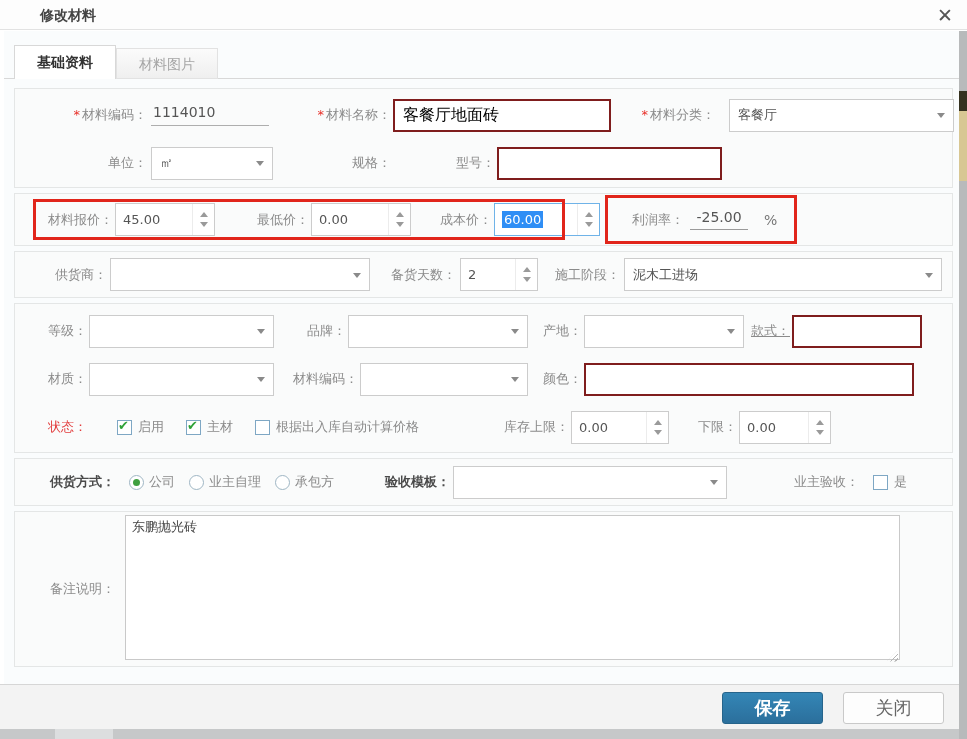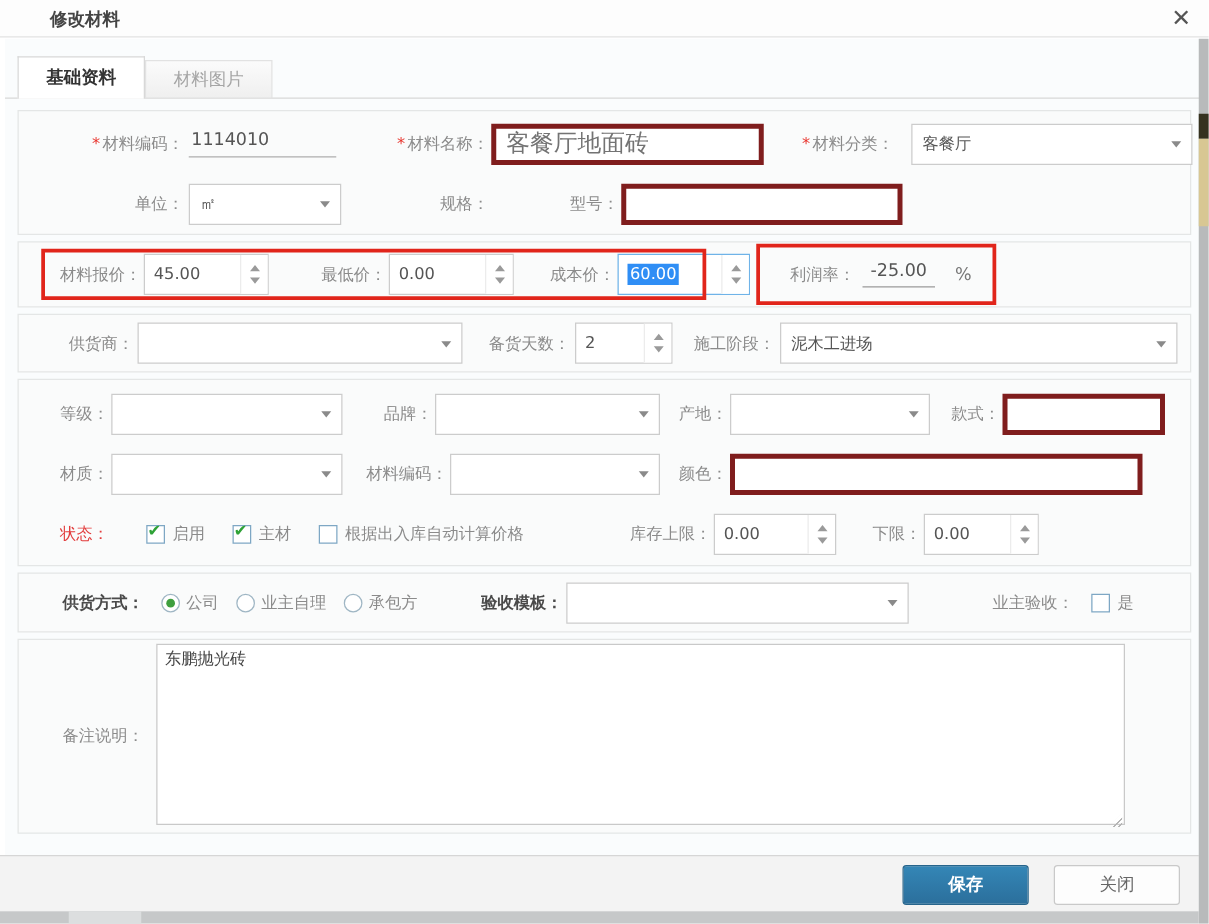--- a/index.html
+++ b/index.html
@@ -23,21 +23,21 @@
 
   .sections { position:absolute; top:48px; left:0; right:0; bottom:0; padding-top:9px; }
   .sec { margin:0 10px 5px 10px; border:1px solid #e4e6e6; background:#fafbfb; position:relative; }
   .frow { display:flex; align-items:center; height:48px; padding-left:20px; }
 
   .lbl { font-size:13px; color:#8b8b8b; text-align:right; white-space:nowrap; flex:none; }
   .lbl.bold { color:#4a4a4a; font-weight:bold; }
   .lbl.red { color:#e23c3c; }
   .req { color:#e8312a; font-style:normal; margin-right:2px; font-size:13px; }
 
-  .inp { height:33px; border:4px solid #7f1d1d; background:#fff; padding:0 8px; font-size:19px; color:#737373; flex:none; }
+  .inp { height:33px; border:2px solid #7f1d1d; background:#fff; padding:0 8px; font-size:16px; color:#000000; flex:none; }
   .uline { border-bottom:1px solid #aeaeae; padding:0 4px 5px 2px; color:#555; font-size:14px; flex:none; }
 
   .sel { position:relative; height:33px; border:1px solid #cccccc; background:#fff; display:flex; align-items:center;
          padding:0 22px 0 8px; font-size:13px; color:#555; flex:none; cursor:pointer; }
   .caret { position:absolute; right:8px; top:50%; margin-top:-2px; width:0; height:0;
            border:4px solid transparent; border-top:5px solid #8a8a8a; }
 
   .spin { display:flex; height:33px; border:1px solid #cccccc; background:#fff; flex:none; }
   .spin.focus { border-color:#6fb3e8; }
   .spinval { flex:1; display:flex; align-items:center; padding:0 7px; font-size:13px; color:#555; overflow:hidden; }
@@ -65,21 +65,21 @@
   .remark-sec { display:flex; height:156px; align-items:center; }
   .ta-wrap { position:relative; margin-left:10px; margin-top:0; }
   textarea.ta { width:775px; height:145px; border:1px solid #c9c9c9; background:#fff; font-size:13px; color:#444;
                 padding:2px 6px; resize:none; font-family:"DejaVu Sans","Liberation Sans",sans-serif; }
   .th { position:absolute; right:2px; bottom:2px; width:11px; height:11px;
         background:repeating-linear-gradient(-45deg, transparent 0 2px, #b5b5b5 2px 3px);
         clip-path:polygon(100% 0,100% 100%,0 100%); }
 
   
   .footer { position:absolute; left:0; top:684px; width:959px; height:45px; background:#f3f3f3; border-top:1px solid #d6d6d6; }
-  .btn { position:absolute; top:7px; width:101px; height:32px; font-size:14px; border-radius:3px; cursor:pointer;
+  .btn { position:absolute; top:7px; width:101px; height:32px; font-size:18px; border-radius:3px; cursor:pointer;
          font-family:inherit; }
   .btn.save { left:722px; background:linear-gradient(#3486b6,#2b6f9c); border:1px solid #26648b; color:#fff; font-weight:bold; }
   .btn.closeb { left:843px; background:#fdfdfd; border:1px solid #c9c9c9; color:#666; }
 
   
   .right-strip { position:absolute; right:0; top:31px; width:8px; height:708px; background:#b8babb; }
   .rs-dark { position:absolute; left:0; top:60px; width:8px; height:20px; background:#35311f; }
   .rs-tan  { position:absolute; left:0; top:80px; width:8px; height:70px; background:#d8c793; }
   .bottom-strip { position:absolute; left:0; top:729px; width:959px; height:10px; background:#c6c8c9; }
   .bs-light { position:absolute; left:55px; top:0; width:58px; height:10px; background:#dcdedf; }
@@ -196,21 +196,21 @@
           <span class="lbl" style="width:46px; margin-left:26px;">品牌：</span>
           <div class="sel" style="width:180px; margin-left:2px;">
               <span></span>
               <span class="caret"></span>
             </div>
           <span class="lbl" style="width:46px; margin-left:8px;font-family:Liberation Serif, serif;">产地：</span>
           <div class="sel" style="width:160px; margin-left:2px;">
               <span></span>
               <span class="caret"></span>
             </div>
-          <span class="lbl" style="width:46px; margin-left:10px;">款式：</span>
+          <span class="lbl" style="width:46px; text-decoration:underline;">款式：</span>
           <input class="inp" style="width: 130px; margin-left: 2px;">
         </div>
         <div class="frow" style="padding-left:10px;">
           <span class="lbl" style="width:62px;">材质：</span>
           <div class="sel" style="width:185px; margin-left:2px;">
               <span></span>
               <span class="caret"></span>
             </div>
           <span class="lbl" style="width:80px; margin-left:4px;">材料编码：</span>
           <div class="sel" style="width:168px; margin-left:2px;">

